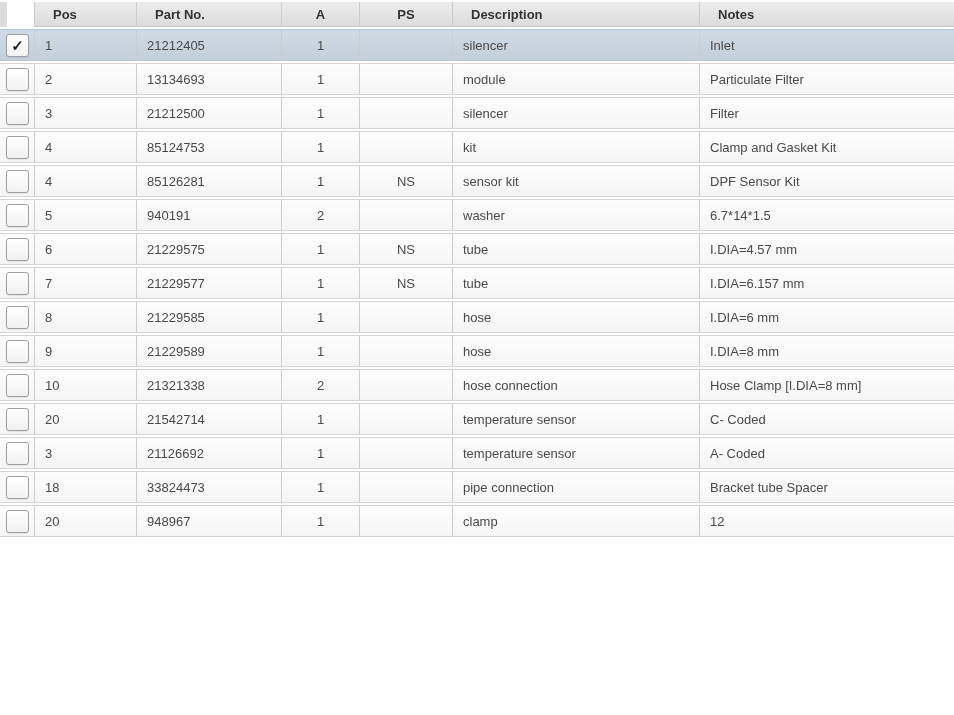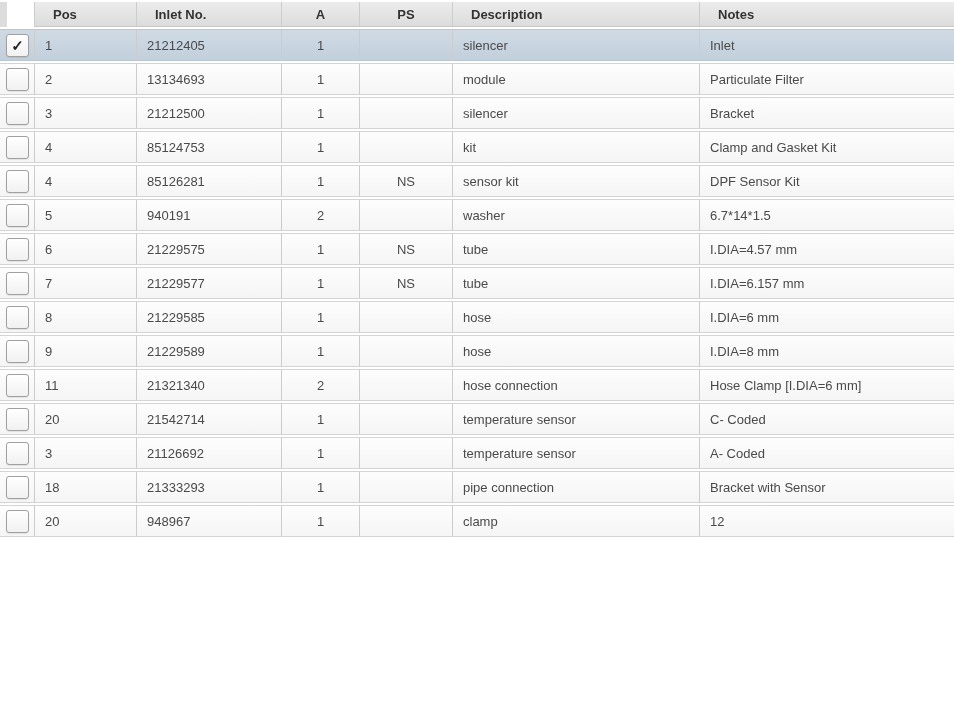--- a/index.html
+++ b/index.html
@@ -81,21 +81,21 @@
     <col style="width:145px">
     <col style="width:78px">
     <col style="width:93px">
     <col style="width:247px">
     <col style="width:254px">
   </colgroup>
   <thead>
     <tr>
       <th class="c-check"></th>
       <th class="al">Pos</th>
-      <th class="al">Inlet No.</th>
+      <th class="al">Part No.</th>
       <th class="ac">A</th>
       <th class="ac">PS</th>
       <th class="al">Description</th>
       <th class="al">Notes</th>
     </tr>
   </thead>
   <tbody>
       <tr class="selected">
     <td class="c-check">
       <span class="checkbox">
@@ -126,21 +126,21 @@
     <td class="c-check">
       <span class="checkbox">
             <span class="check"></span>
           </span>
     </td>
     <td class="al">3</td>
     <td class="al">21212500</td>
     <td class="ac">1</td>
     <td class="ac"></td>
     <td class="al">silencer</td>
-    <td class="al">Bracket</td>
+    <td class="al">Filter</td>
   </tr>
       <tr>
     <td class="c-check">
       <span class="checkbox">
             <span class="check"></span>
           </span>
     </td>
     <td class="al">4</td>
     <td class="al">85124753</td>
     <td class="ac">1</td>
@@ -225,26 +225,26 @@
     <td class="ac"></td>
     <td class="al">hose</td>
     <td class="al">I.DIA=8 mm</td>
   </tr>
       <tr>
     <td class="c-check">
       <span class="checkbox">
             <span class="check"></span>
           </span>
     </td>
-    <td class="al">11</td>
-    <td class="al">21321340</td>
+    <td class="al">10</td>
+    <td class="al">21321338</td>
     <td class="ac">2</td>
     <td class="ac"></td>
     <td class="al">hose connection</td>
-    <td class="al">Hose Clamp [I.DIA=6 mm]</td>
+    <td class="al">Hose Clamp [I.DIA=8 mm]</td>
   </tr>
       <tr>
     <td class="c-check">
       <span class="checkbox">
             <span class="check"></span>
           </span>
     </td>
     <td class="al">20</td>
     <td class="al">21542714</td>
     <td class="ac">1</td>
@@ -265,25 +265,25 @@
     <td class="al">temperature sensor</td>
     <td class="al">A- Coded</td>
   </tr>
       <tr>
     <td class="c-check">
       <span class="checkbox">
             <span class="check"></span>
           </span>
     </td>
     <td class="al">18</td>
-    <td class="al">21333293</td>
+    <td class="al">33824473</td>
     <td class="ac">1</td>
     <td class="ac"></td>
     <td class="al">pipe connection</td>
-    <td class="al">Bracket with Sensor</td>
+    <td class="al">Bracket tube Spacer</td>
   </tr>
       <tr>
     <td class="c-check">
       <span class="checkbox">
             <span class="check"></span>
           </span>
     </td>
     <td class="al">20</td>
     <td class="al">948967</td>
     <td class="ac">1</td>

